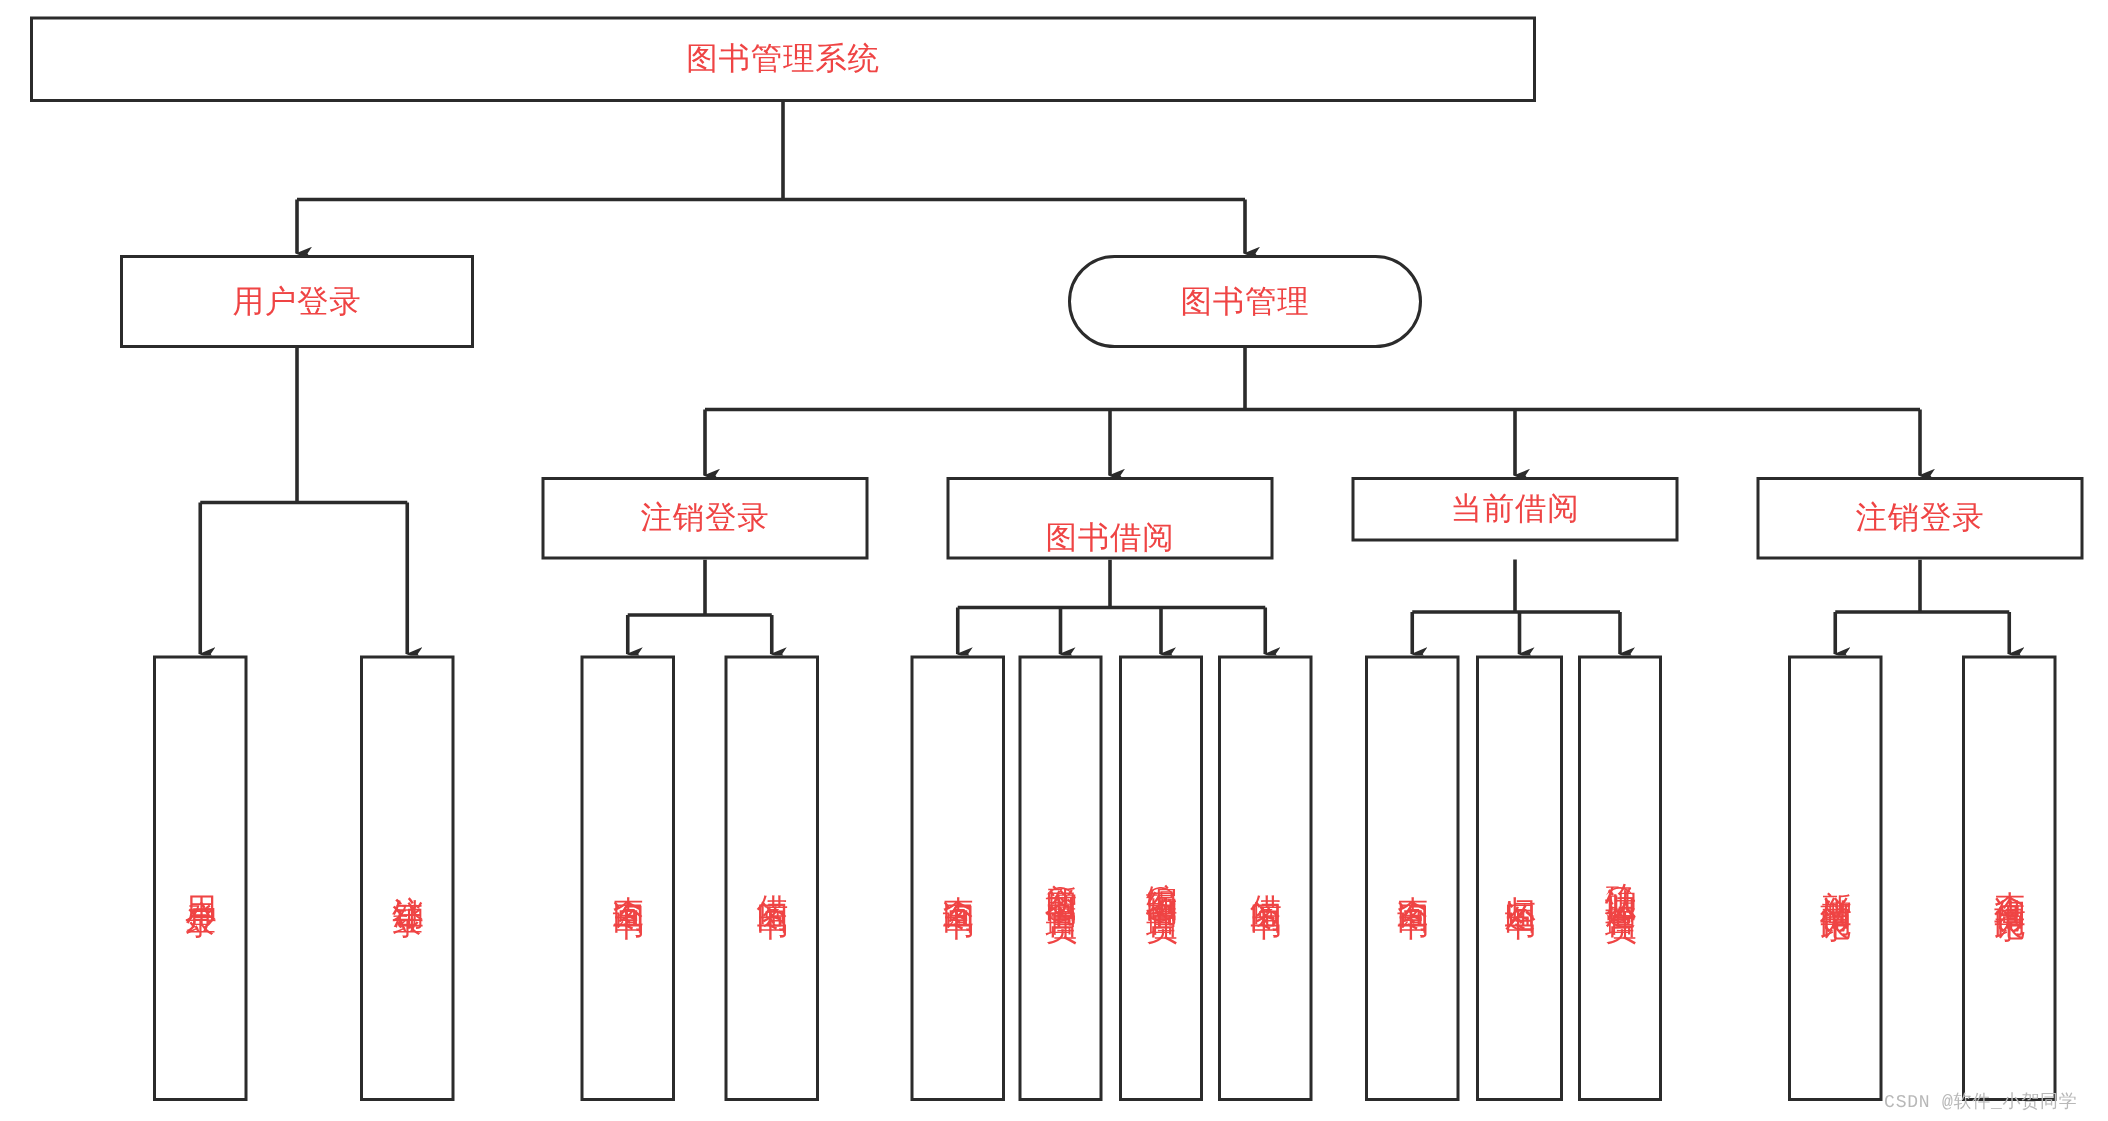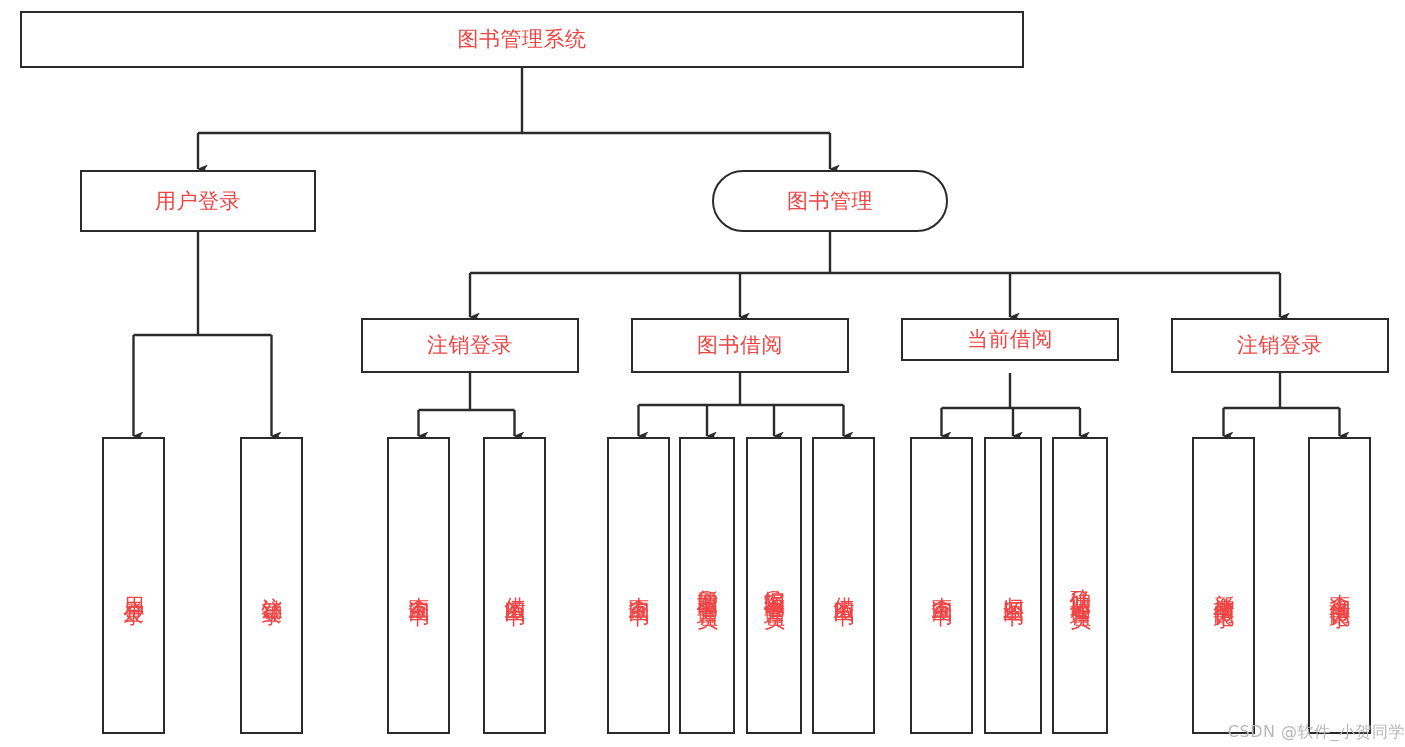--- a/index.html
+++ b/index.html
@@ -55,27 +55,28 @@
     text-orientation: upright;
     font-size: 21px;
     letter-spacing: 3px;
     line-height: 1;
     max-height: 278px;
     white-space: nowrap;
   }
   .node.root .label { font-size: 21px; }
   #watermark {
     position: absolute;
-    right: 0;
+    right: 20px;
     bottom: 4px;
-    font-size: 16px;
+    font-size: 12px;
     color: #b8b8b8;
     letter-spacing: 0.5px;
     white-space: nowrap;
     user-select: none;
+    font-family: Liberation Mono, monospace;
   }
 </style>
 </head>
 <body>
 
 <div id="diagram-root">
 
   <svg class="edges" viewBox="0 0 1405 747">
     <defs>
       <marker id="arrowhead" markerWidth="9" markerHeight="11" refX="4.5" refY="10" orient="auto" markerUnits="userSpaceOnUse">
@@ -125,21 +126,21 @@
       </div>
       <div class="node h" style="left: 80px; top: 170px; width: 236px; height: 62px;">
         <div class="label">用户登录</div>
       </div>
       <div class="node h" style="left: 712px; top: 170px; width: 236px; height: 62px; border-radius: 31px;">
         <div class="label">图书管理</div>
       </div>
       <div class="node h" style="left: 361px; top: 318px; width: 218px; height: 55px;">
         <div class="label">注销登录</div>
       </div>
-      <div class="node h" style="left: 631px; top: 318px; width: 218px; height: 55px;">
+      <div class="node h" style="left: 631px; top: 318px; width: 218px; height: 55px; align-items: flex-end;">
         <div class="label">图书借阅</div>
       </div>
       <div class="node h" style="left: 901px; top: 318px; width: 218px; height: 43px; align-items: center;">
         <div class="label">当前借阅</div>
       </div>
       <div class="node h" style="left: 1171px; top: 318px; width: 218px; height: 55px;">
         <div class="label">注销登录</div>
       </div>
       <div class="node v" style="left: 102px; top: 437px; width: 63px; height: 297px;">
         <div class="label">用户登录</div>

